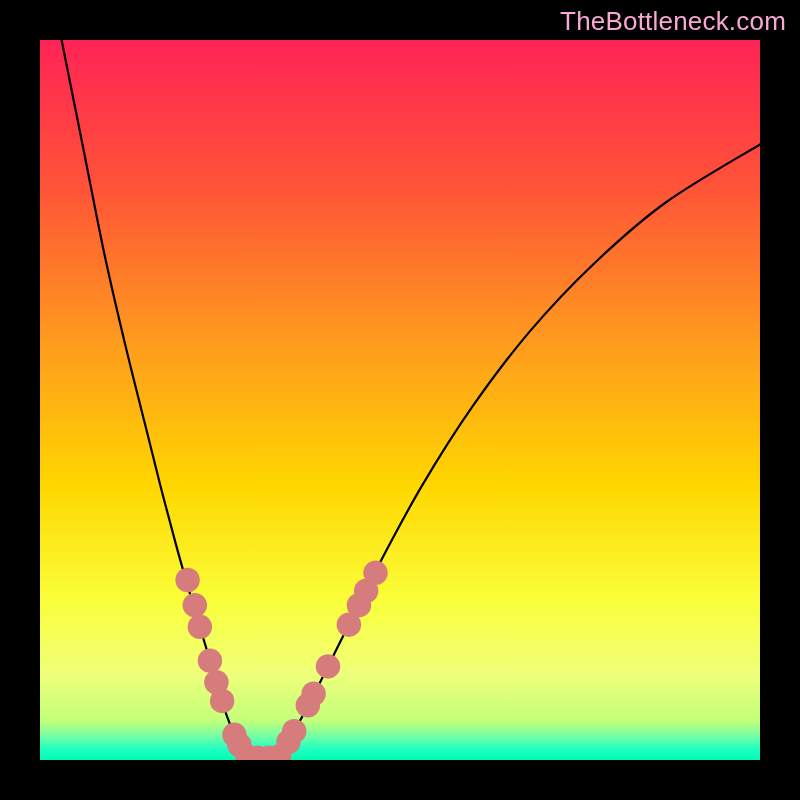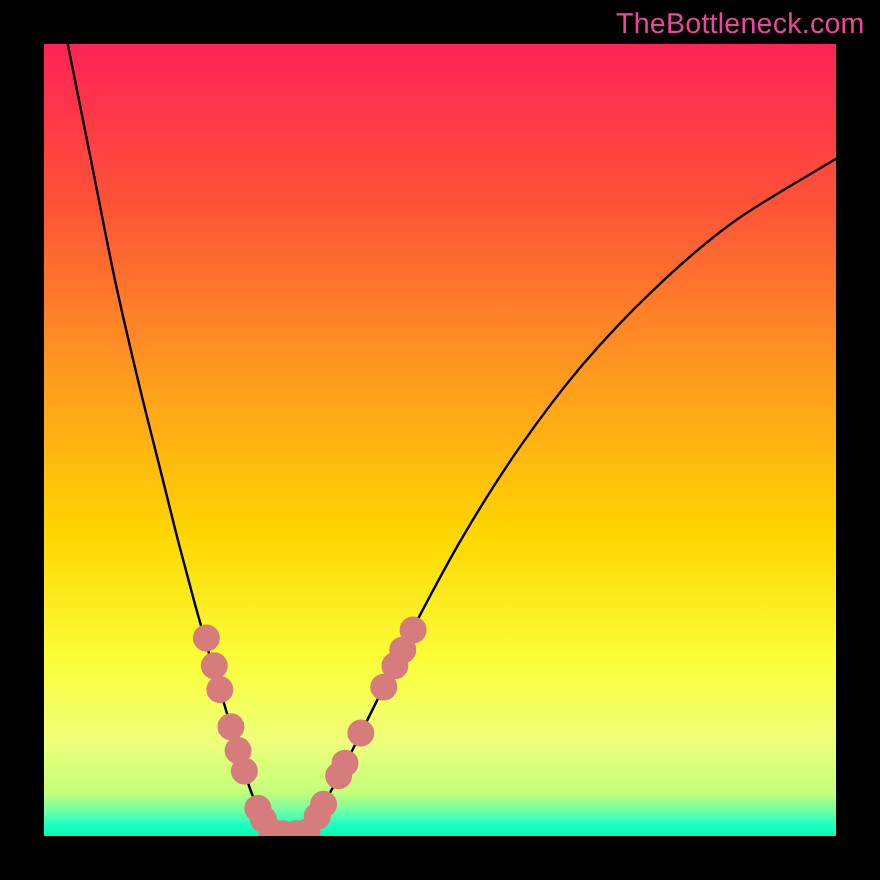--- a/index.html
+++ b/index.html
@@ -33,21 +33,21 @@
     position: absolute;
     inset: 0;
     width: 720px;
     height: 720px;
     overflow: visible;
   }
   .watermark {
     position: absolute;
     top: 6px;
     right: 14px;
-    color: #ec4899;
+    color: #f9a8d4;
     font-size: 26px;
     font-weight: 400;
     letter-spacing: 0.2px;
     pointer-events: none;
   }
   .dot {
     fill: #d67c7c;
   }
 </style>
 </head>

